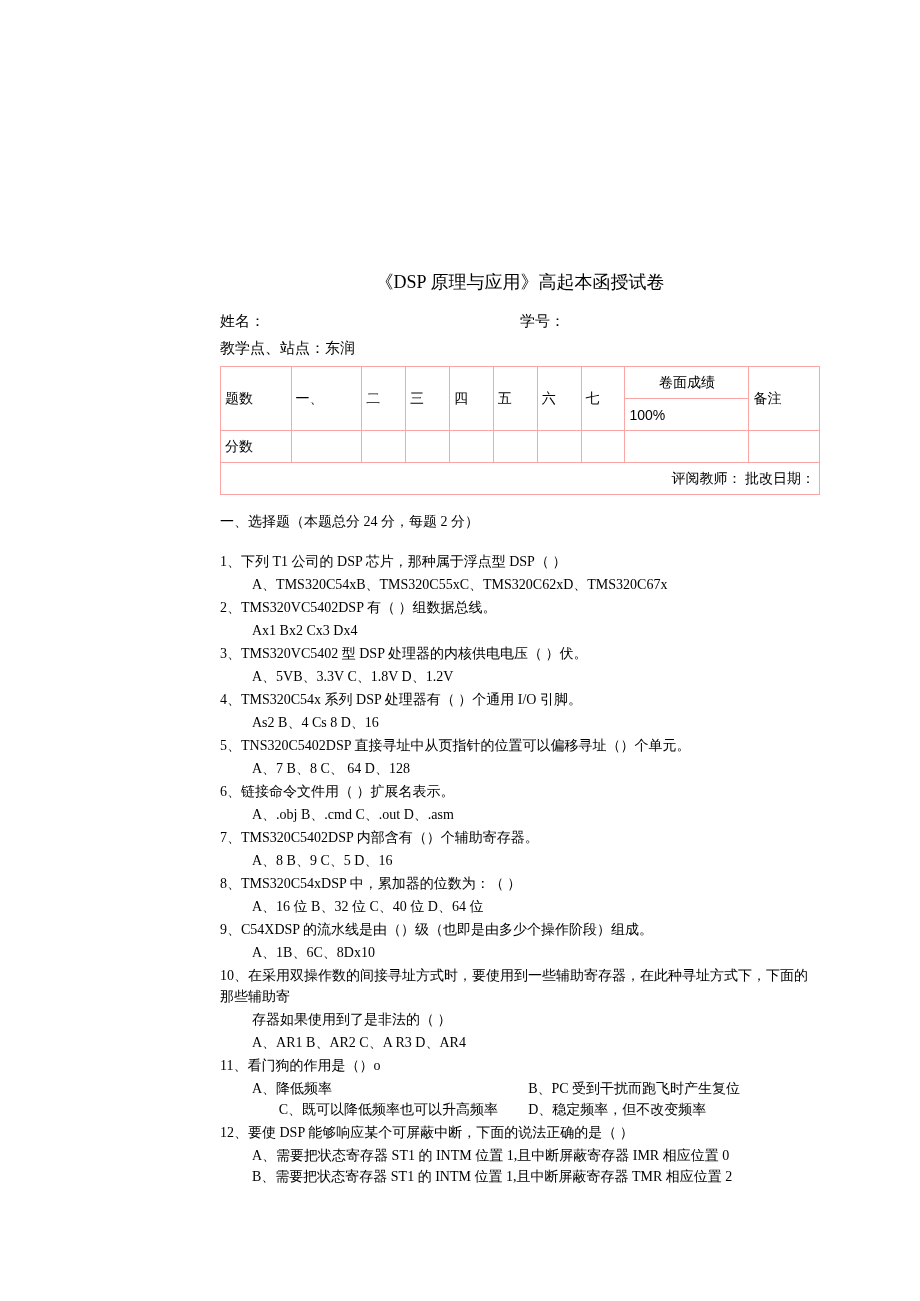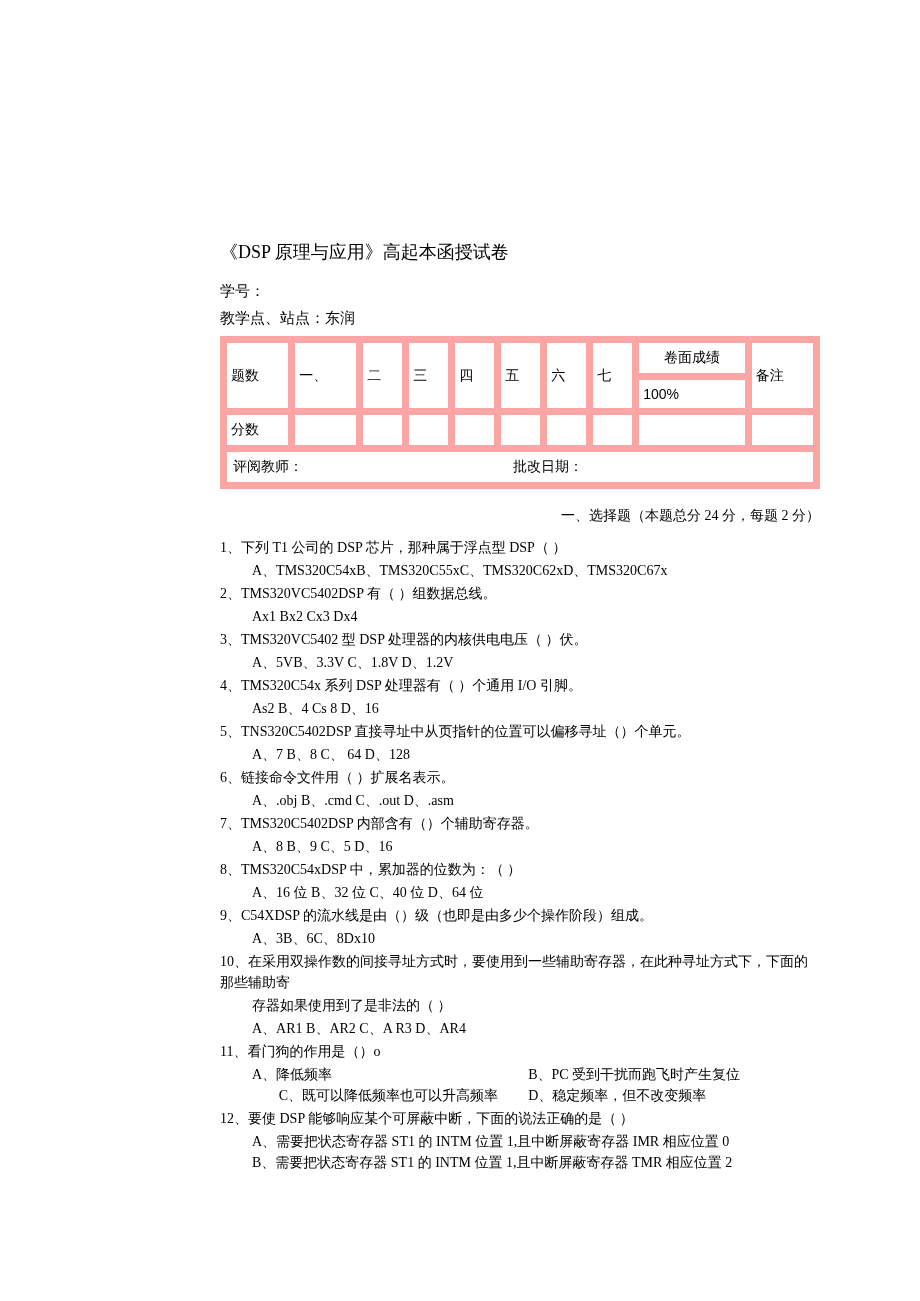--- a/index.html
+++ b/index.html
@@ -6,55 +6,58 @@
     body {
       width: 920px;
       height: 1301px;
       background: #fff;
       font-family: "SimSun", "宋体", serif;
       font-size: 14px;
       color: #000;
       padding: 240px 100px 0 220px;
     }
     .title {
+      text-align: center;
       font-size: 18px;
       margin-bottom: 18px;
+      margin-top: 30px;
     }
     .info-row {
       display: flex;
       margin-bottom: 8px;
       font-size: 15px;
     }
     .info-row .left { flex: 1; }
     .info-row .right { flex: 1; }
     table.score {
       border-collapse: collapse;
       width: 100%;
       margin: 8px 0 18px 0;
     }
     table.score td, table.score th {
-      border: 7px solid #fca5a5;
+      border: 1px solid #fca5a5;
       padding: 6px 4px;
       text-align: left;
       font-weight: normal;
       font-size: 14px;
       height: 32px;
     }
-    table.score .merged { text-align: left; padding-left: 6px; }
-    .section-title { margin: 4px 0 12px 0; text-align: right; }
+    table.score .merged { text-align: right; padding-left: 6px; }
+    .section-title { margin: 4px 0 20px 0; }
     .question { margin: 2px 0; line-height: 1.5; }
     .options { padding-left: 32px; line-height: 1.5; }
     .indent { padding-left: 32px; }
   </style>
 </head>
 <body>
 
 <div class="title">《DSP 原理与应用》高起本函授试卷</div>
 
 <div class="info-row">
+  <div class="left">姓名：</div>
   <div class="right">学号：</div>
 </div>
 <div class="info-row">
   <div class="right">教学点、站点：东润</div>
 </div>
 
 <table class="score">
   <tbody>
       <tr>
     <td rowspan="2">题数</td>
@@ -112,21 +115,21 @@
 <div class="question">6、链接命令文件用（        ）扩展名表示。</div>
 <div class="options">A、.obj    B、.cmd    C、.out        D、.asm</div>
 
 <div class="question">7、TMS320C5402DSP 内部含有（）个辅助寄存器。</div>
 <div class="options">A、8              B、9           C、5              D、16</div>
 
 <div class="question">8、TMS320C54xDSP 中，累加器的位数为：（          ）</div>
 <div class="options">A、16 位 B、32 位                C、40 位         D、64 位</div>
 
 <div class="question">9、C54XDSP 的流水线是由（）级（也即是由多少个操作阶段）组成。</div>
-<div class="options">A、3B、6C、8Dx10</div>
+<div class="options">A、1B、6C、8Dx10</div>
 
 <div class="question">10、在采用双操作数的间接寻址方式时，要使用到一些辅助寄存器，在此种寻址方式下，下面的那些辅助寄</div>
 <div class="question indent">存器如果使用到了是非法的（              ）</div>
 <div class="options">A、AR1             B、AR2         C、A R3            D、AR4</div>
 
 <div class="question">11、看门狗的作用是（）o</div>
 <div class="options">
   <span style="display:inline-block; width:48%;">A、降低频率</span>
   <span>B、PC 受到干扰而跑飞时产生复位</span>
 </div>

